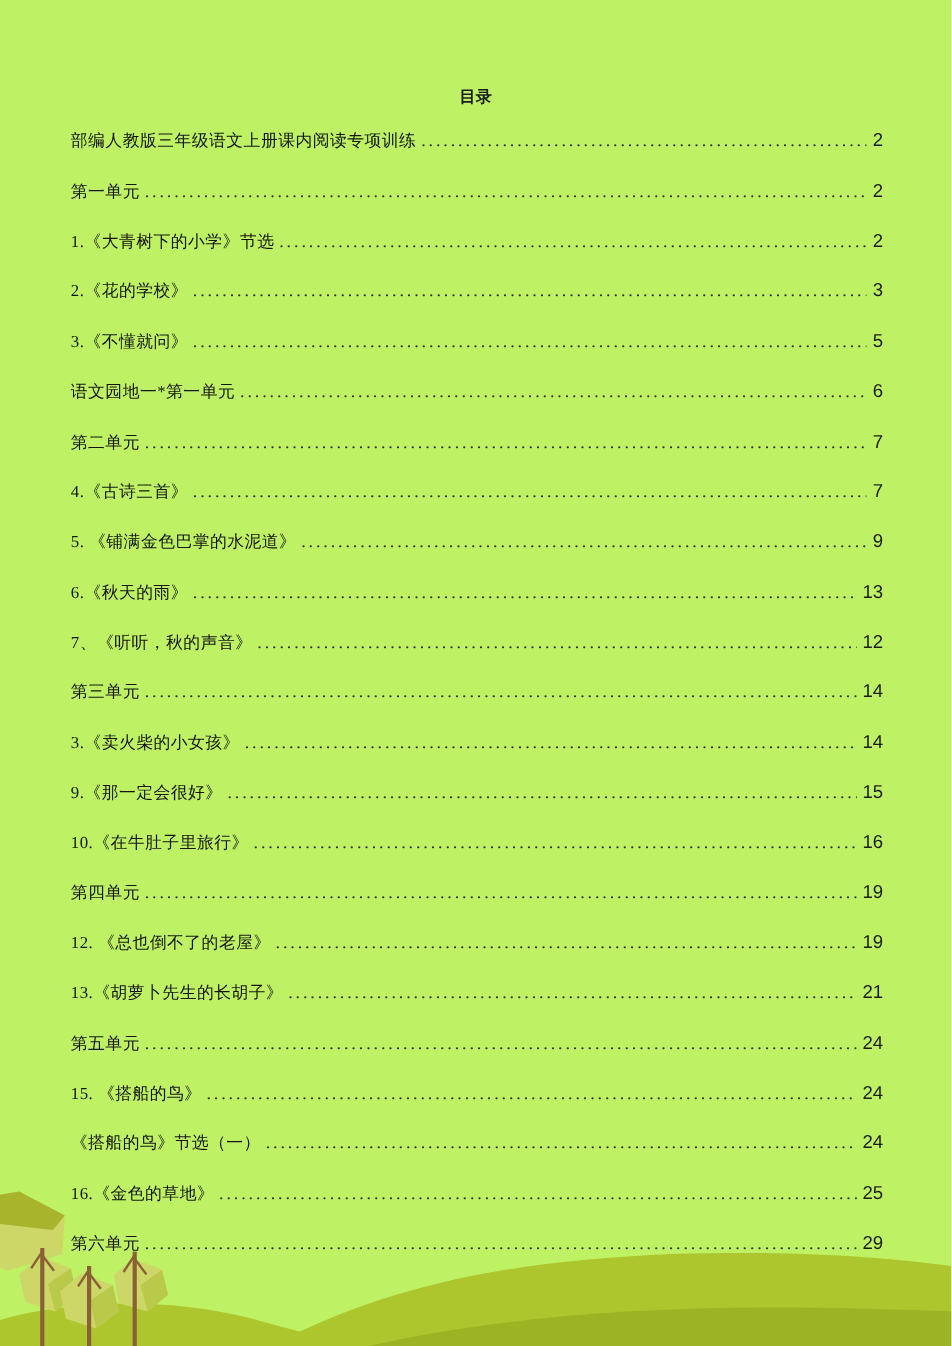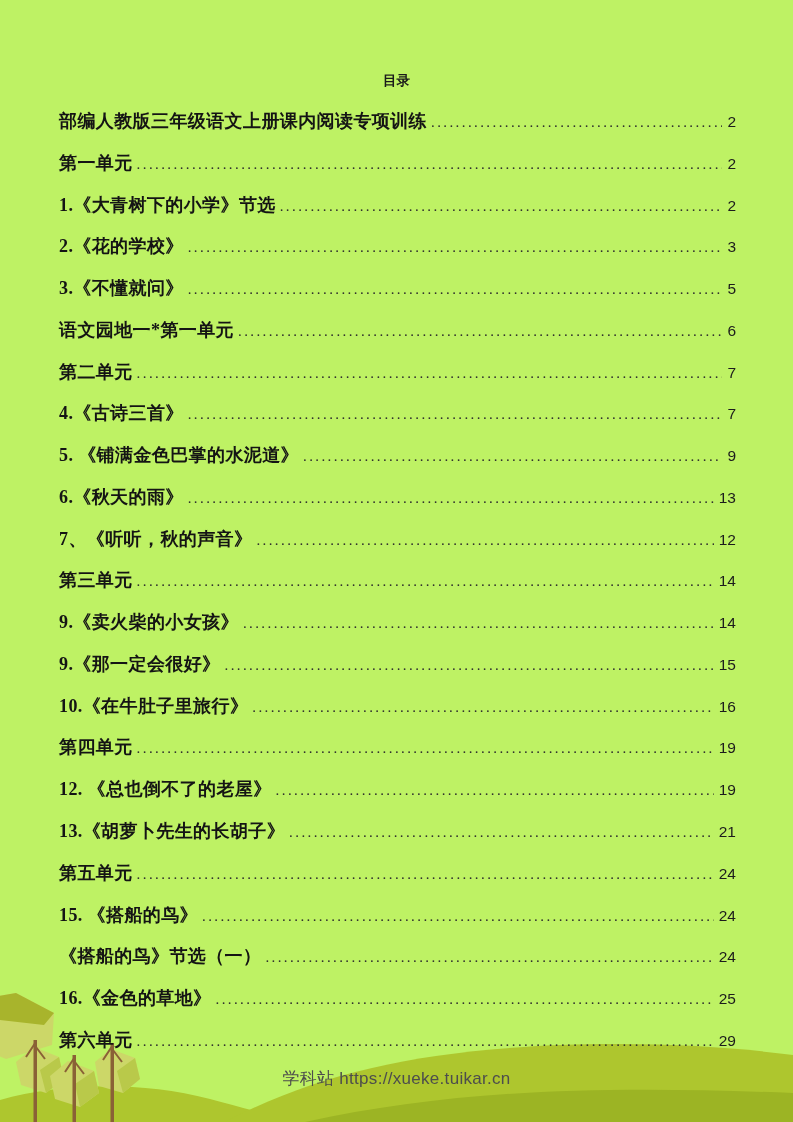--- a/index.html
+++ b/index.html
@@ -31,22 +31,22 @@
   .toc-row{
     box-sizing:border-box;
     height:41.77px;
     padding-top:9px;
     display:flex;
     align-items:baseline;
   }
   .toc-label{
     flex:none;
     white-space:nowrap;
-    font-size:18px;
-    font-weight:700;
+    font-size:14px;
+    font-weight:400;
     letter-spacing:0.4px;
     color:#141414;
   }
   .toc-dots{
     flex:1 1 auto;
     overflow:hidden;
     white-space:nowrap;
     font-size:15px;
     letter-spacing:2.4px;
     color:#2e2e2e;
@@ -153,21 +153,21 @@
       <span class="toc-page">12</span>
     </div>
 
     <div class="toc-row">
       <span class="toc-label">第三单元</span>
       <span class="toc-dots">................................................................................................................................................................................................................................................</span>
       <span class="toc-page">14</span>
     </div>
 
     <div class="toc-row">
-      <span class="toc-label">9.《卖火柴的小女孩》</span>
+      <span class="toc-label">3.《卖火柴的小女孩》</span>
       <span class="toc-dots">................................................................................................................................................................................................................................................</span>
       <span class="toc-page">14</span>
     </div>
 
     <div class="toc-row">
       <span class="toc-label">9.《那一定会很好》</span>
       <span class="toc-dots">................................................................................................................................................................................................................................................</span>
       <span class="toc-page">15</span>
     </div>
 
@@ -254,15 +254,14 @@
     </g>
 
     <g>
       <polygon points="111,62 135,71 140,92 123,106 99,99 95,75" fill="#ccd768"></polygon>
       <polygon points="135,71 140,92 123,106 117,84" fill="#b9c94a"></polygon>
       <path d="M112.2,59 L103,73 M112.2,62 L122,75" stroke="#8a6136" stroke-width="2" fill="none"></path>
       <rect x="110.5" y="56" width="3.5" height="79" fill="#8a6136"></rect>
     </g>
   </svg>
 
-  <div class="watermark">学科站 https://xueke.tuikar.cn</div>
 
 </div>
 
 </body></html>

